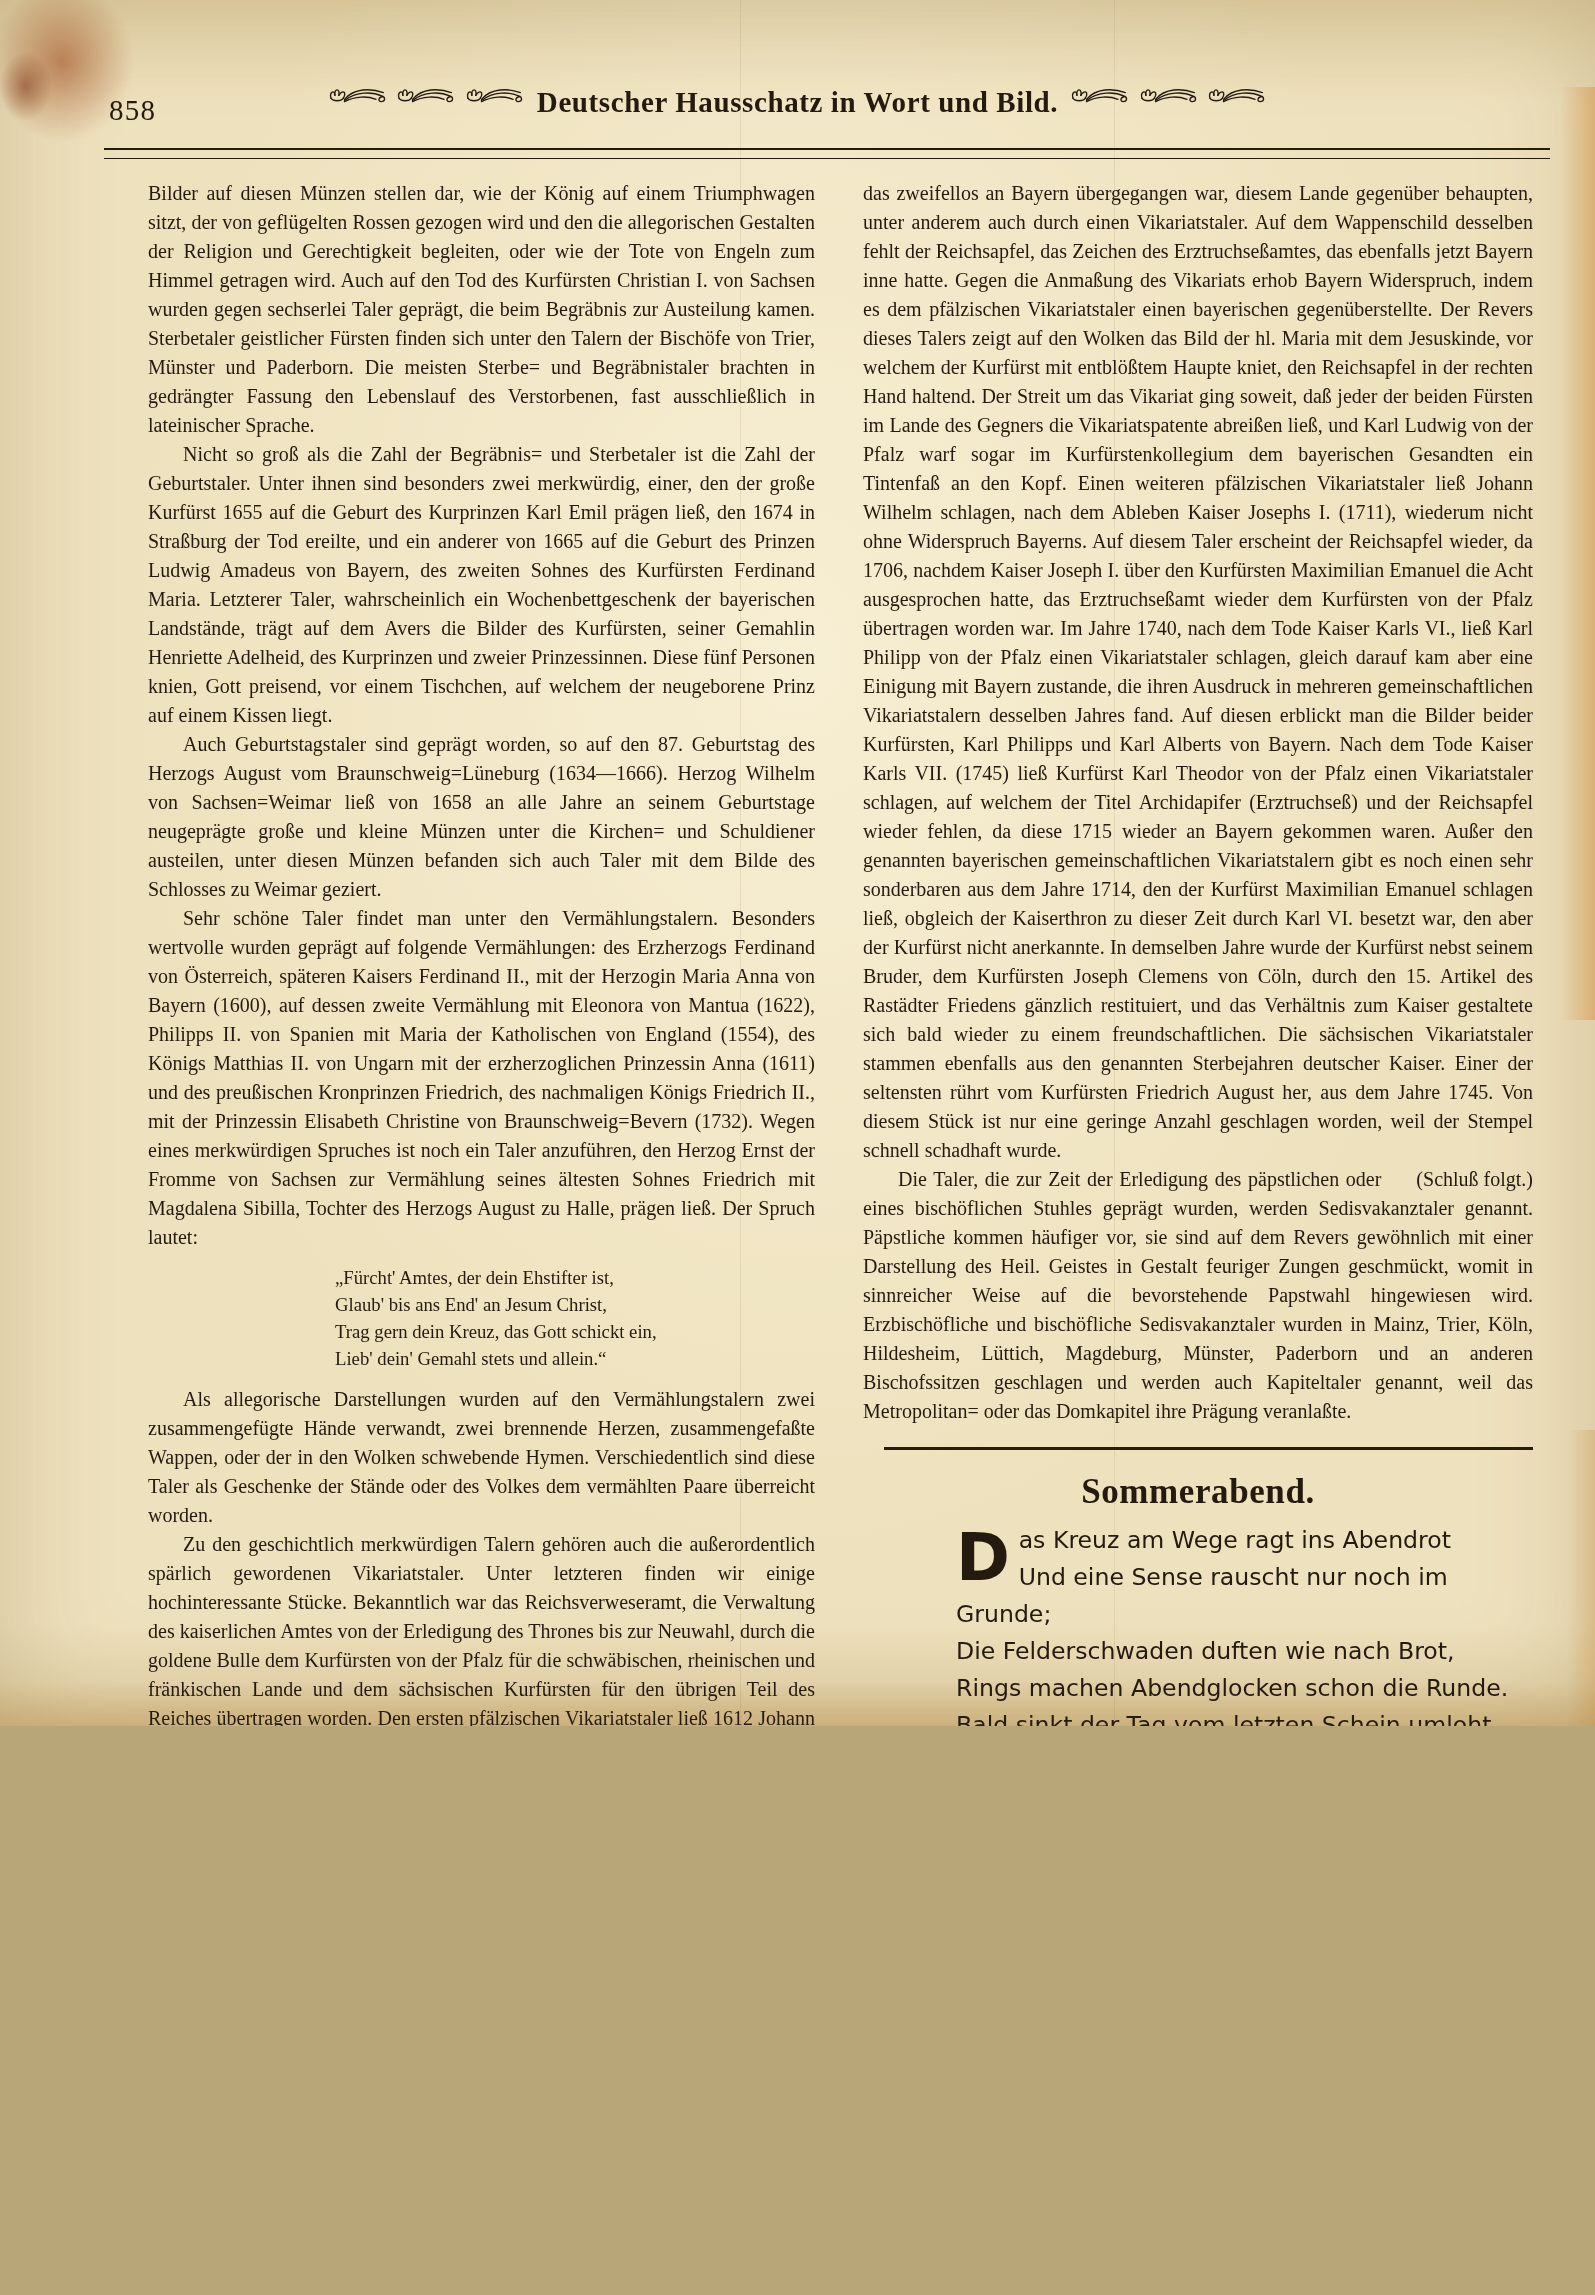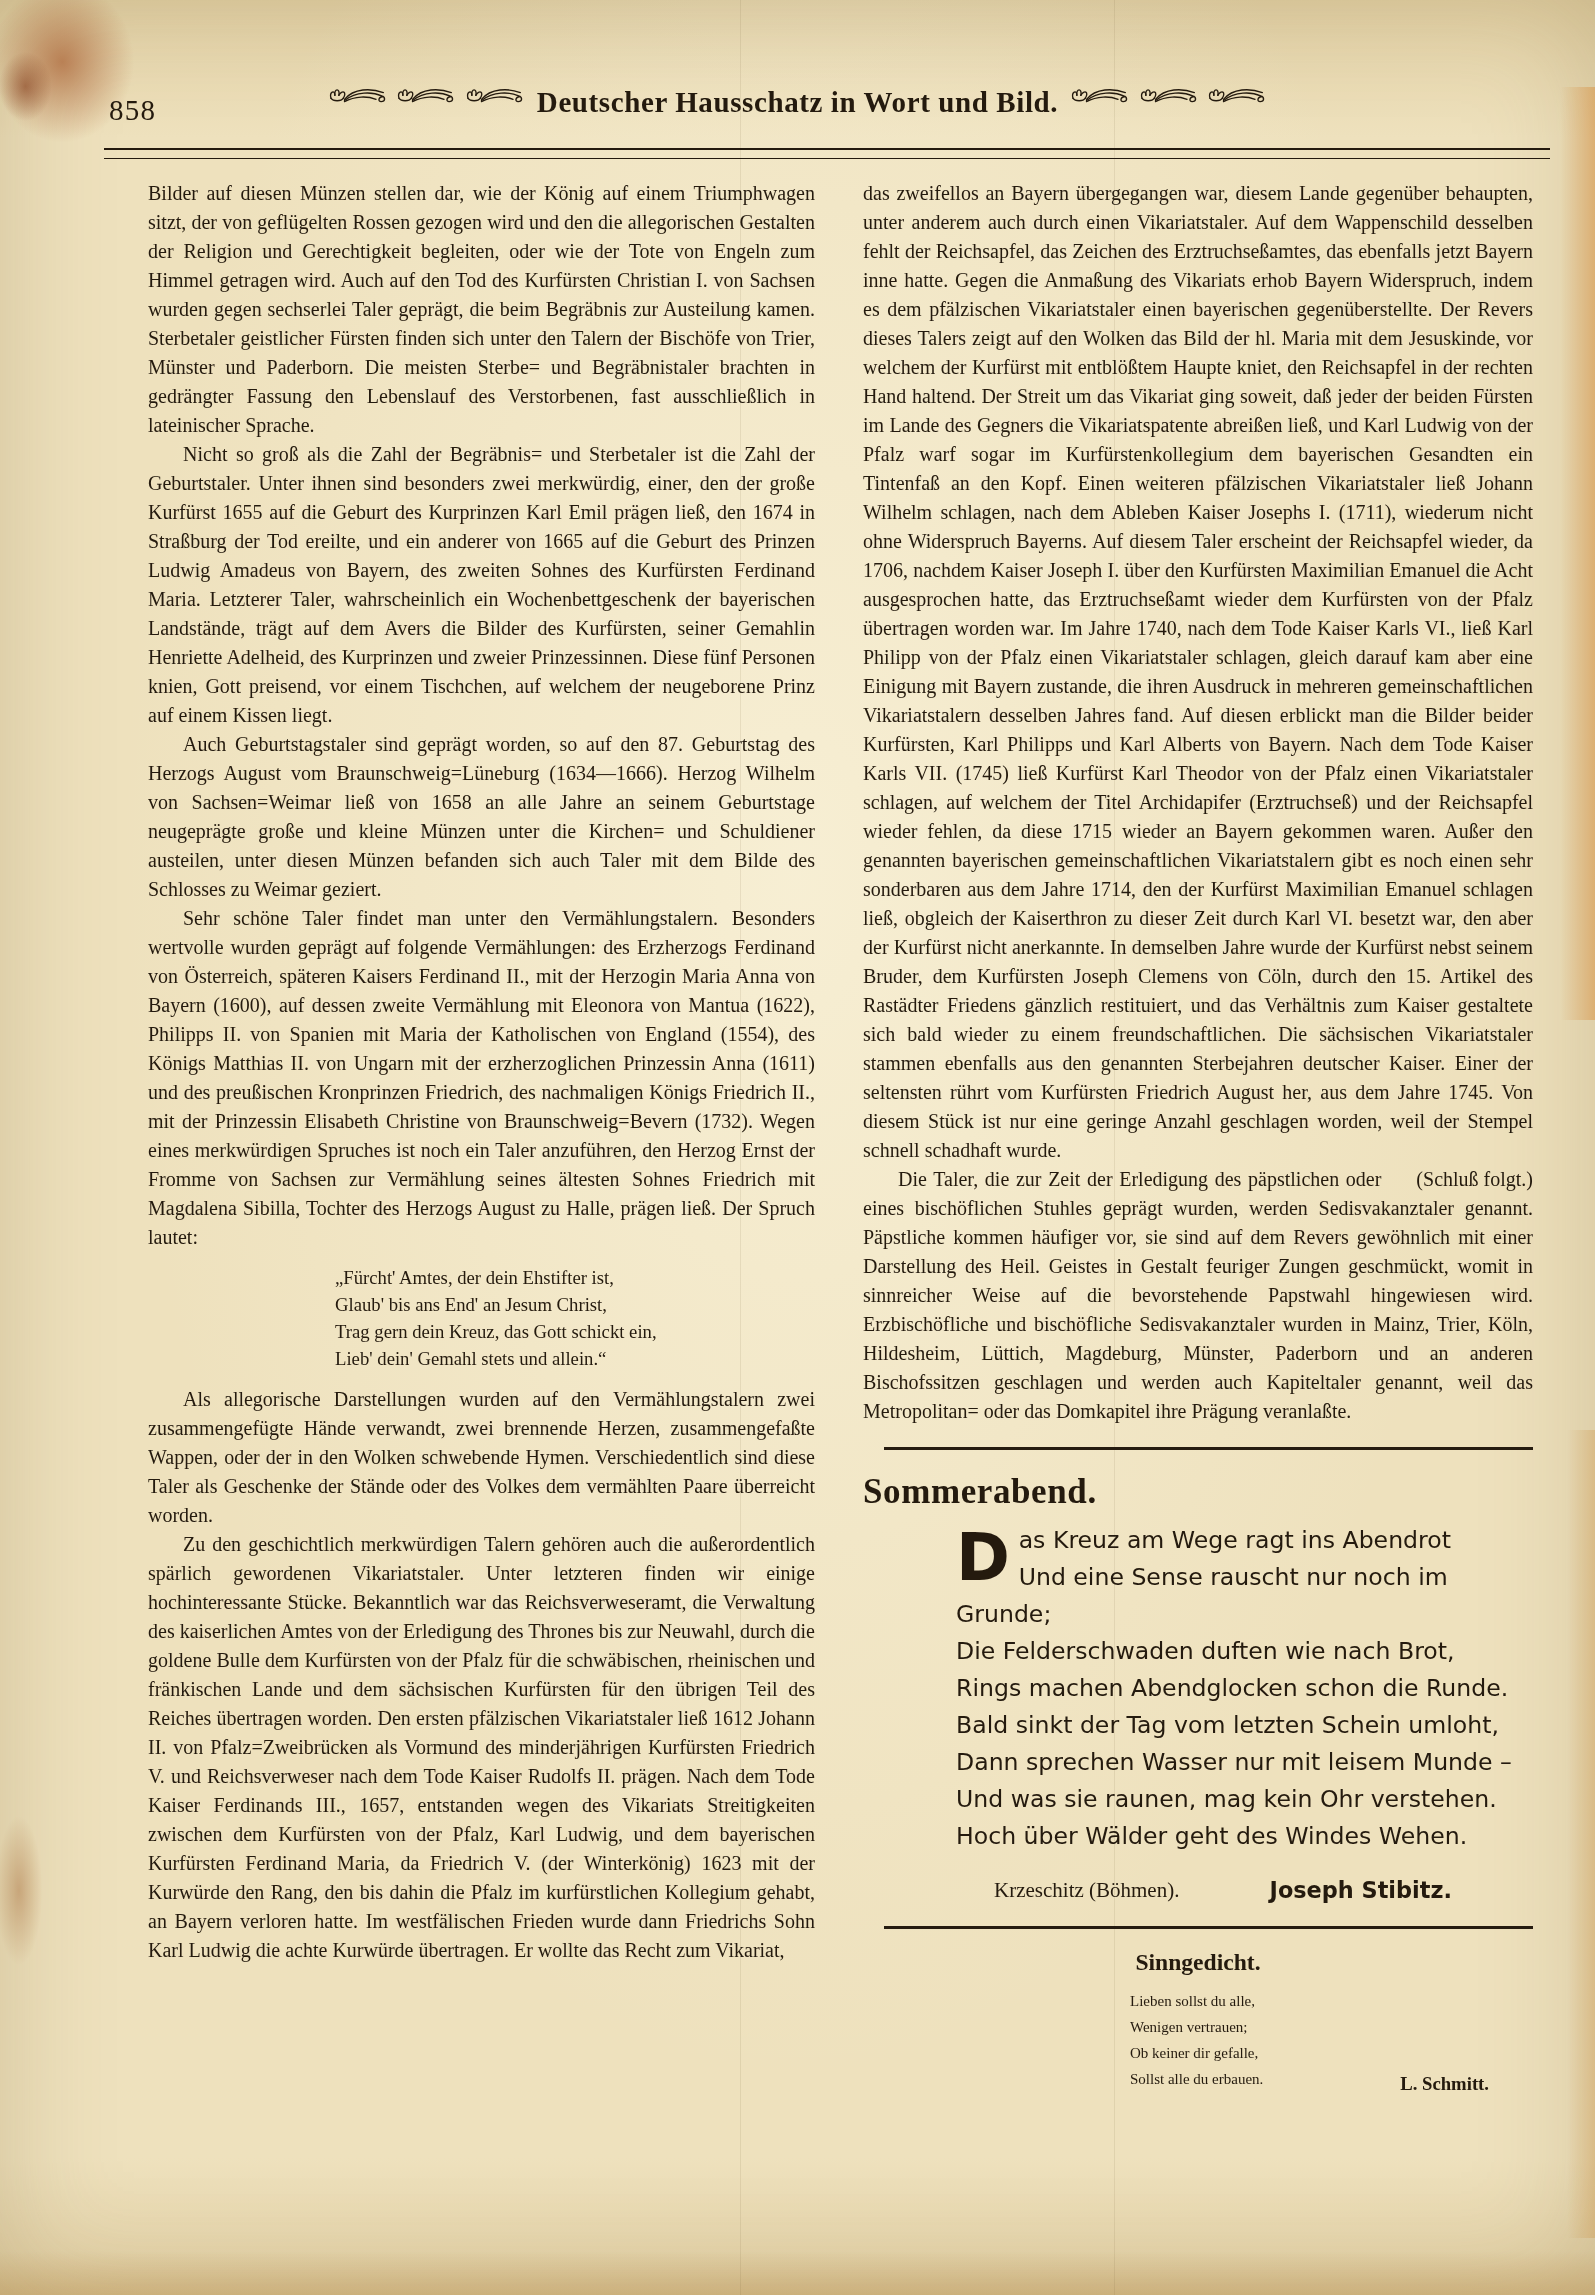--- a/index.html
+++ b/index.html
@@ -1,18 +1,18 @@
 <!DOCTYPE html>
 <html style="font-size:10px"><head>
 <meta charset="utf-8">
 <style>
   html,body{margin:0;padding:0;background:#b9a678;}
   .page{
     position:relative;
-    width:1595px;height:2295px;
+    width:1595px;height:1726px;
     margin:0 auto;
     background-color:#ecdfbc;
     background-image:
       radial-gradient(ellipse at 50% 38%, rgba(248,240,214,.9) 0%, rgba(236,223,188,0) 60%),
       linear-gradient(to bottom, #e4d3a8 0%, #eee1bd 6%, #eee1bd 94%, #e3d1a6 100%);
     overflow:hidden;
     color:#241a0e;
     font-family:"Liberation Serif", serif;
     box-shadow: inset 0 0 112px rgba(120,90,40,.25);
   }
@@ -49,21 +49,21 @@
   .col-right{left:863px;width:670px;}
   .col p{margin:0;text-indent:35px;}
   .col p.noindent{text-indent:0;}
   .verse{margin:12.4px 0 12.4px 187px;font-size:18.7px;line-height:27px;text-align:left;}
   .schluss{float:right;}
 
   .rule{border-top:3.1px solid #261c10;margin:21px 0 0 21px;}
 
   
   .poem-section{margin-top:27px;}
-  .poem-title{margin:0 0 16px 0;font-size:35px;font-weight:bold;letter-spacing:0.6px;}
+  .poem-title{margin:0 0 16px 0;text-align:center;font-size:35px;font-weight:bold;letter-spacing:0.6px;}
   .poem-body{padding-left:93px;font-family:"DejaVu Sans", sans-serif;font-size:23.6px;line-height:37px;text-align:left;}
   .dropcap{float:left;font-family:"DejaVu Sans", sans-serif;font-weight:bold;
     font-size:65px;line-height:55px;margin:7.5px 8.7px 0 0;}
   .byline{display:flex;justify-content:space-between;align-items:center;
     margin-top:21px;padding:0 81px 0 131px;}
   .byline .place{font-size:21px;}
   .byline .author{font-family:"DejaVu Sans", sans-serif;font-weight:bold;font-size:22.4px;}
 
   
   .epigram-section{margin-top:18.7px;}

